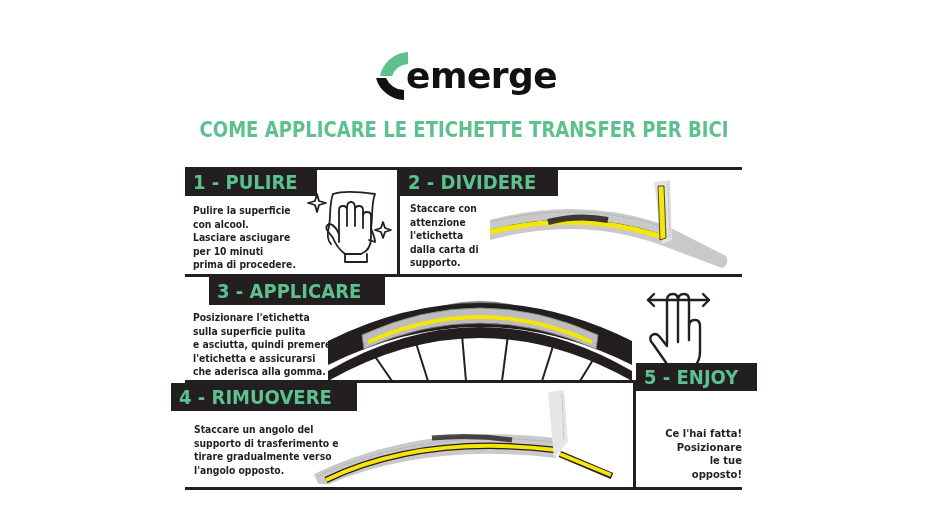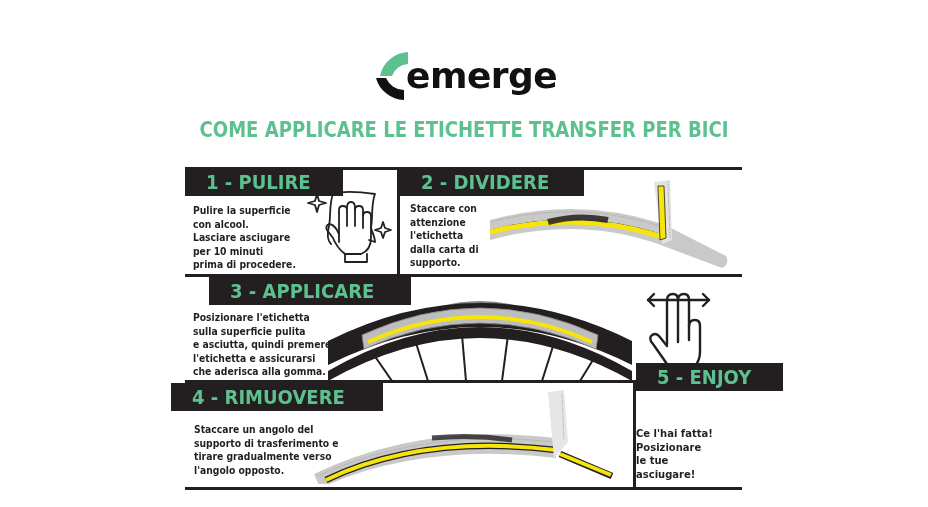--- a/index.html
+++ b/index.html
@@ -7,27 +7,27 @@
          font-family: "DejaVu Sans Condensed", "DejaVu Sans", "Liberation Sans", sans-serif; color: #231f20; }
   .abs { position: absolute; }
   .logo { left: 374px; top: 52px; width: 190px; height: 50px; text-decoration: underline; }
   .logo-text { position: absolute; left: 32px; top: 2px; font-family: "DejaVu Sans", sans-serif;
                font-weight: bold; font-size: 36px; letter-spacing: -0.5px; color: #111; line-height: 44px; }
   .title { left: 0; width: 928px; top: 118px; text-align: center; font-family: "DejaVu Sans", sans-serif;
            font-weight: bold; font-size: 21px; color: #5cc18e; letter-spacing: 0px; transform: scaleX(0.86); }
   .hline { background: #231f20; height: 3px; }
   .vline { background: #231f20; width: 3px; }
   .hdr { background: #231f20; color: #5cc18e; font-family: "DejaVu Sans", sans-serif; font-weight: bold;
-         font-size: 20px; line-height: 28px; height: 28px; padding: 0 21px; white-space: nowrap;
+         font-size: 20px; line-height: 28px; height: 28px; padding: 0 8px; white-space: nowrap;
          transform-origin: left top; }
   .hdr span { display: inline-block; transform: scaleX(0.9); transform-origin: left center; }
   .txt { font-family: "DejaVu Sans", sans-serif; font-weight: bold; font-size: 10.5px; line-height: 13.6px;
          color: #231f20; transform: scaleX(0.88); transform-origin: left top; white-space: nowrap; }
   .txt div { display: block; }
-  .center { text-align: left; transform-origin: center top; }
+  .center { text-align: right; transform-origin: center top; }
 </style>
 </head>
 <body>
 
 <div class="abs logo">
   <svg class="abs" style="left:0;top:0" width="40" height="50" viewBox="0 0 40 50">
     <path d="M34 0 A30 30 0 0 0 6 24 L18 24 A18 18 0 0 1 34 12 Z" fill="#5cc18e"></path>
     <path d="M2 26 A30 30 0 0 0 30 48 L30 38 A20 20 0 0 1 12 26 Z" fill="#111"></path>
   </svg>
   <div class="logo-text">emerge</div>
@@ -157,14 +157,14 @@
   <path d="M248 66 L299 87" fill="none" stroke="#f5e50a" stroke-width="4"></path>
 </svg>
 
 <div class="abs hdr" style="left:636px; top:363px;">
   <span>5 - ENJOY</span>
 </div>
 <div class="abs txt center" style="left:636px; width:106px; top:427px; transform: none; font-size: 10px;">
   <div>Ce l'hai fatta!</div>
   <div>Posizionare</div>
   <div>le tue</div>
-  <div>asciugare!</div>
+  <div>opposto!</div>
 </div>
 
 </body></html>

